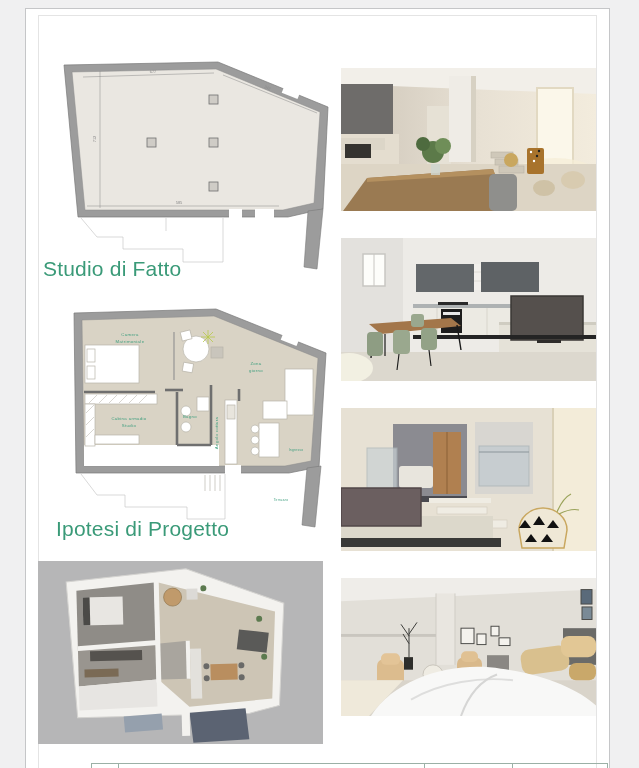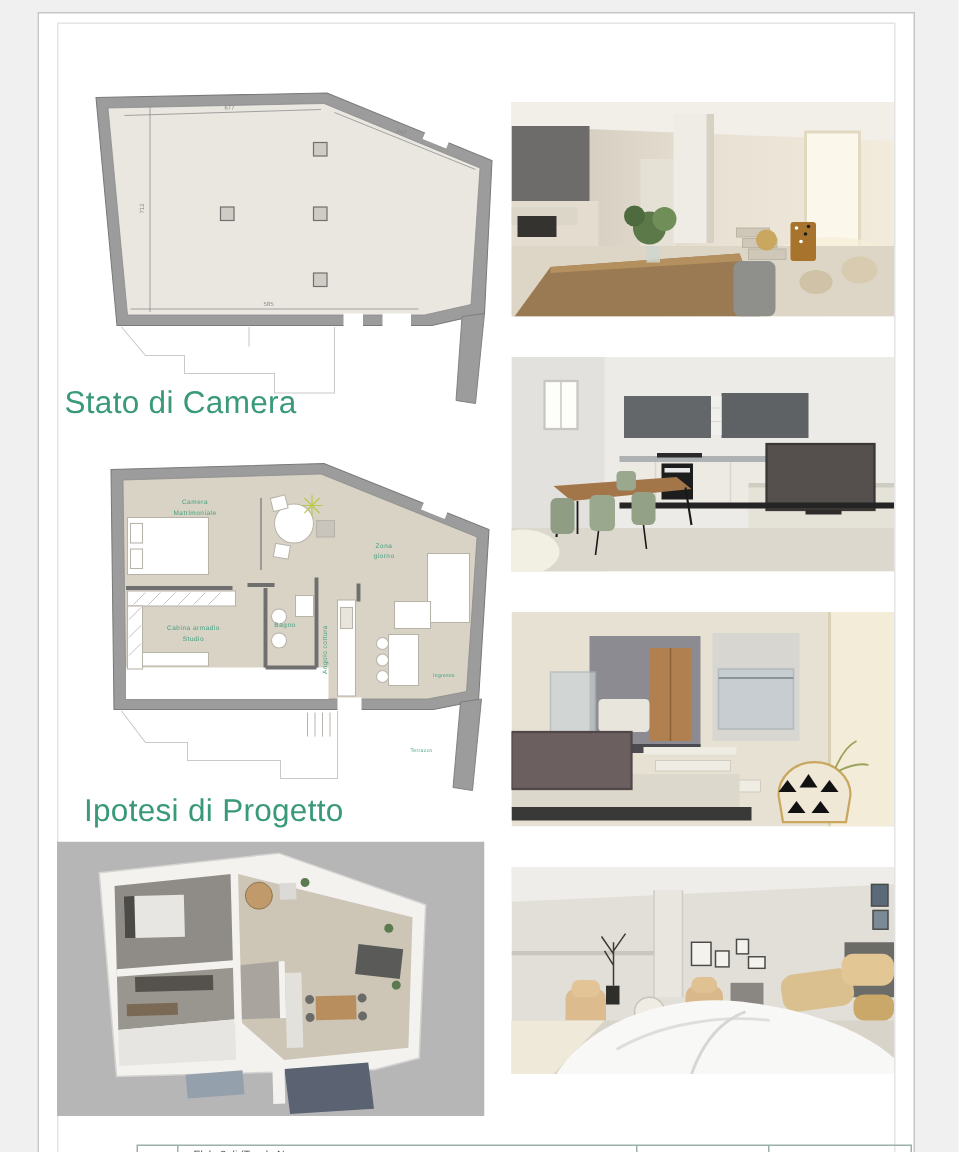--- a/index.html
+++ b/index.html
@@ -11,21 +11,21 @@
   }
   .inner-frame {
     position:absolute; left:12px; top:6px; width:559px; height:778px;
     border:1px solid #e4e4e4; pointer-events:none;
   }
   .heading {
     position:absolute; color:#3a9a78; font-size:21px; letter-spacing:0.2px;
     font-family:"Liberation Sans", sans-serif; white-space:nowrap;
   }
   #heading-stato   { left:17px; top:248px; }
-  #heading-ipotesi { left:30px; top:520px; }
+  #heading-ipotesi { left:30px; top:508px; }
   .plan-svg, .axon-svg, .render { position:absolute; display:block; }
   #plan-existing { left:35px; top:52px; }
   #plan-project  { left:33px; top:296px; }
   #axon          { left:12px; top:552px; }
   .render { left:315px; width:255px; }
   #render-1 { top:59px;  height:143px; }
   #render-2 { top:229px; height:143px; }
   #render-3 { top:399px; height:143px; }
   #render-4 { top:569px; height:138px; }
   .plan-label { fill:#3f9f7f; font-size:4.3px; letter-spacing:0.35px;
@@ -82,21 +82,21 @@
       <text class="dim-text" x="35" y="78" transform="rotate(-90 35 78)">712</text>
       <line x1="26" y1="145" x2="218" y2="145" stroke="#8a8a8a" stroke-width="0.5"></line>
       <text class="dim-text" x="118" y="143">585</text>
     </g>
     <g stroke="#c9c9c9" stroke-width="0.7" fill="none">
       <polyline points="20,157 36,176 62,176 62,188 122,188 122,201 162,201 162,157"></polyline>
       <line x1="105" y1="157" x2="105" y2="170"></line>
     </g>
   </svg>
 
-  <div id="heading-stato" class="heading">Stato di Camera</div>
+  <div id="heading-stato" class="heading">Studio di Fatto</div>
 
   <svg id="plan-project" class="plan-svg" width="280" height="228" viewBox="0 0 280 228">
     <g>
       <polygon points="15,8 157,4 267,48 260,162 230,168 17,168" fill="#9c9c9c" stroke="#7a7a7a" stroke-width="0.7"></polygon>
       <polygon points="23,15 155,11 259,53 252,156 226,161 25,161" fill="#d9d3c5" stroke="#8a8a8a" stroke-width="0.5"></polygon>
       <rect x="223" y="29" width="17" height="9" fill="#ffffff" transform="rotate(22 231 33)"></rect>
       <rect x="166" y="160" width="16" height="9" fill="#ffffff"></rect>
       <polygon points="248,163 262,161 256,222 243,220" fill="#9c9c9c" stroke="#7a7a7a" stroke-width="0.6"></polygon>
     </g>
 

